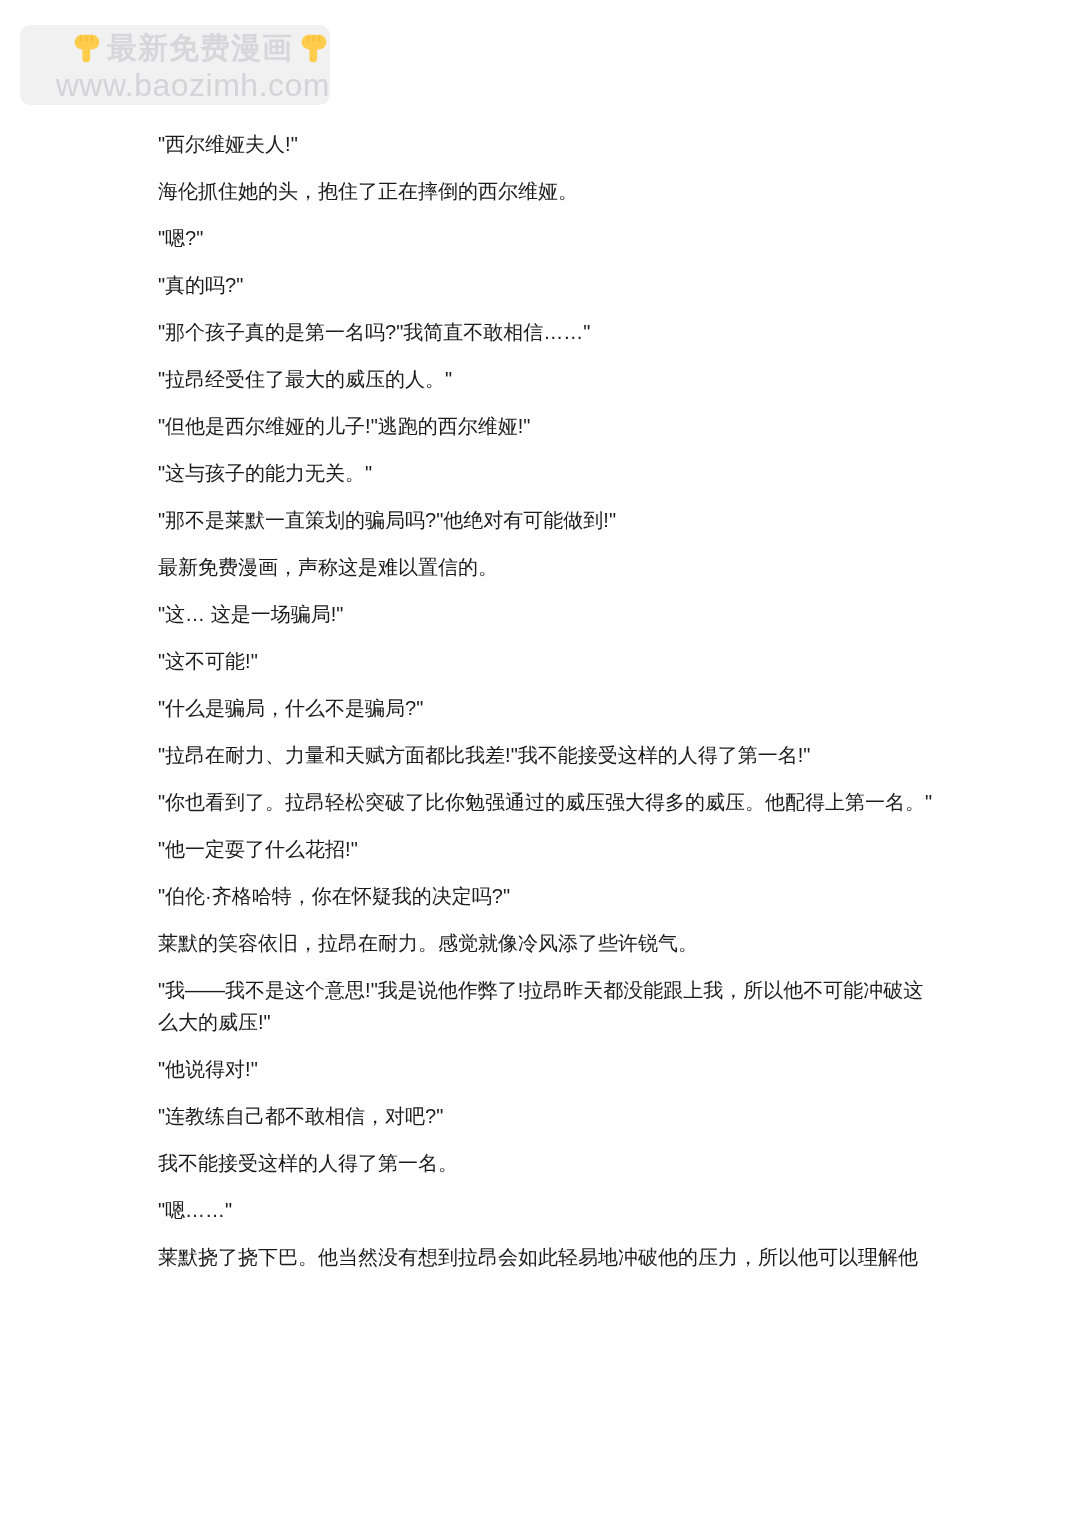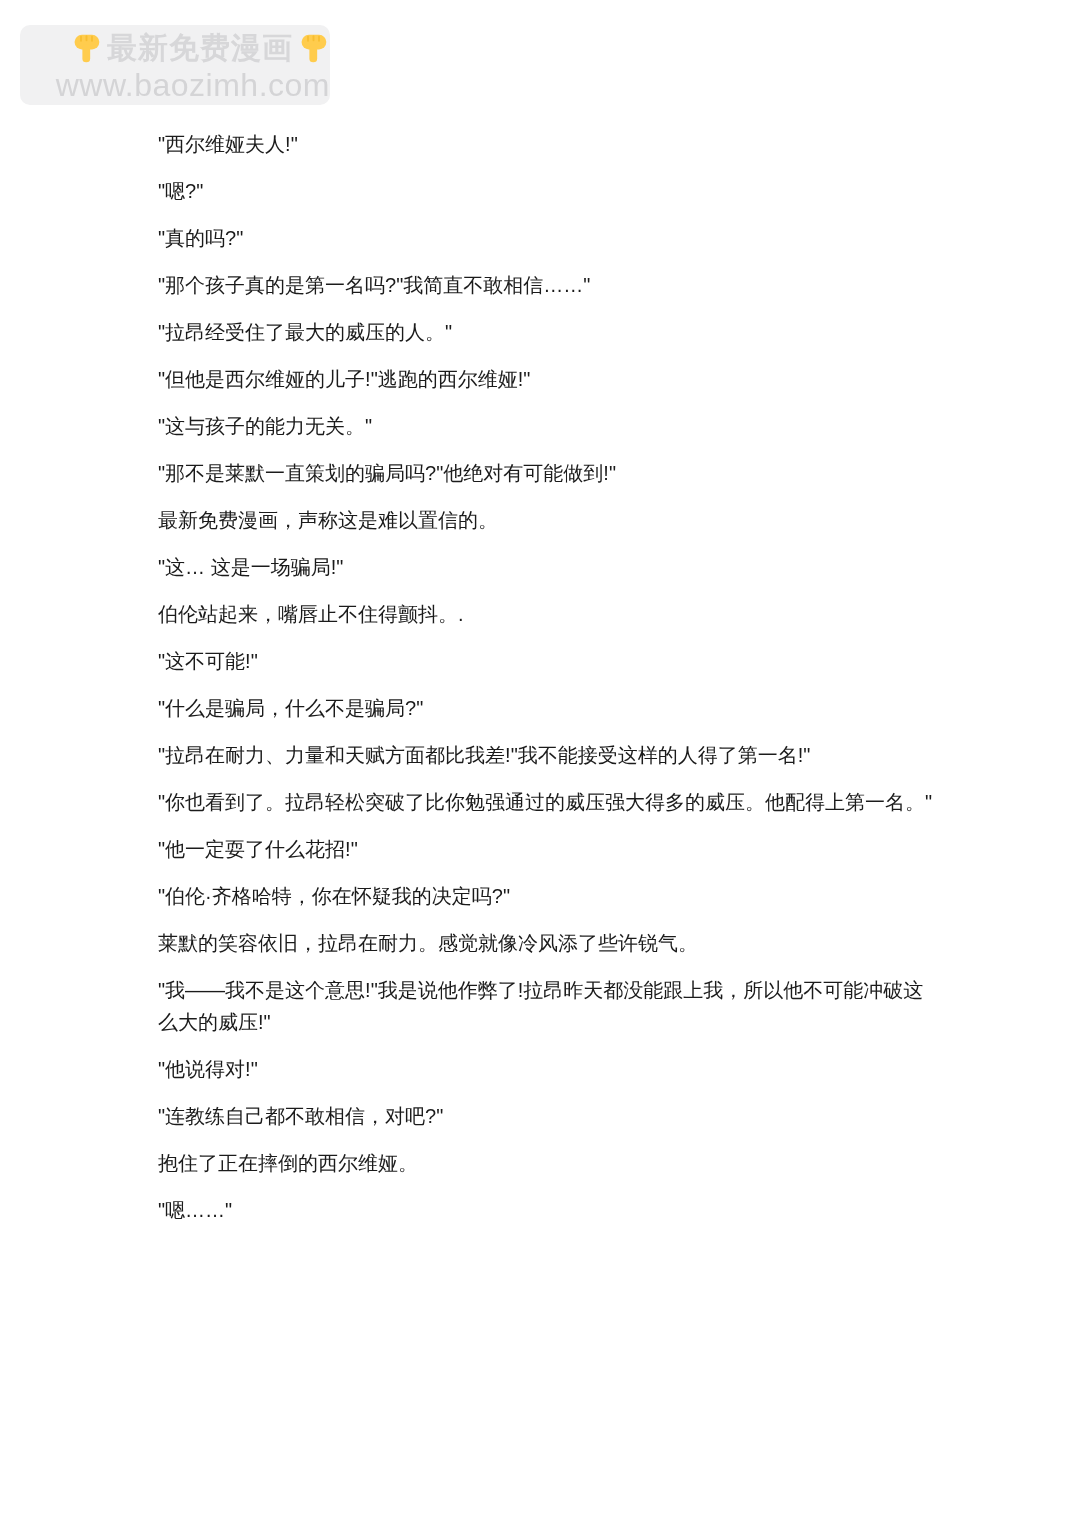--- a/index.html
+++ b/index.html
@@ -94,35 +94,36 @@
       <rect x="11" y="4" width="2" height="6.5" rx="1" fill="#f1b31c" opacity="0.55"></rect>
       <rect x="17" y="3.5" width="2" height="6.5" rx="1" fill="#f1b31c" opacity="0.55"></rect>
       <rect x="23" y="4" width="2" height="6.5" rx="1" fill="#f1b31c" opacity="0.55"></rect>
     </svg>
   </div>
   <div class="wm-url">www.baozimh.com</div>
 </div>
 
 <main class="content">
   <p>"西尔维娅夫人!"</p>
+  <p>海伦抓住她的头，抱住了正在摔倒的西尔维娅。</p>
   <p>"嗯?"</p>
   <p>"真的吗?"</p>
   <p>"那个孩子真的是第一名吗?"我简直不敢相信……"</p>
   <p>"拉昂经受住了最大的威压的人。"</p>
   <p>"但他是西尔维娅的儿子!"逃跑的西尔维娅!"</p>
   <p>"这与孩子的能力无关。"</p>
   <p>"那不是莱默一直策划的骗局吗?"他绝对有可能做到!"</p>
   <p>最新免费漫画，声称这是难以置信的。</p>
   <p>"这… 这是一场骗局!"</p>
-  <p>伯伦站起来，嘴唇止不住得颤抖。.</p>
   <p>"这不可能!"</p>
   <p>"什么是骗局，什么不是骗局?"</p>
   <p>"拉昂在耐力、力量和天赋方面都比我差!"我不能接受这样的人得了第一名!"</p>
   <p>"你也看到了。拉昂轻松突破了比你勉强通过的威压强大得多的威压。他配得上第一名。"</p>
   <p>"他一定耍了什么花招!"</p>
   <p>"伯伦·齐格哈特，你在怀疑我的决定吗?"</p>
   <p>莱默的笑容依旧，拉昂在耐力。感觉就像冷风添了些许锐气。</p>
   <p>"我――我不是这个意思!"我是说他作弊了!拉昂昨天都没能跟上我，所以他不可能冲破这么大的威压!"</p>
   <p>"他说得对!"</p>
   <p>"连教练自己都不敢相信，对吧?"</p>
-  <p>抱住了正在摔倒的西尔维娅。</p>
+  <p>我不能接受这样的人得了第一名。</p>
   <p>"嗯……"</p>
+  <p>莱默挠了挠下巴。他当然没有想到拉昂会如此轻易地冲破他的压力，所以他可以理解他</p>
 </main>
 
 </body></html>

